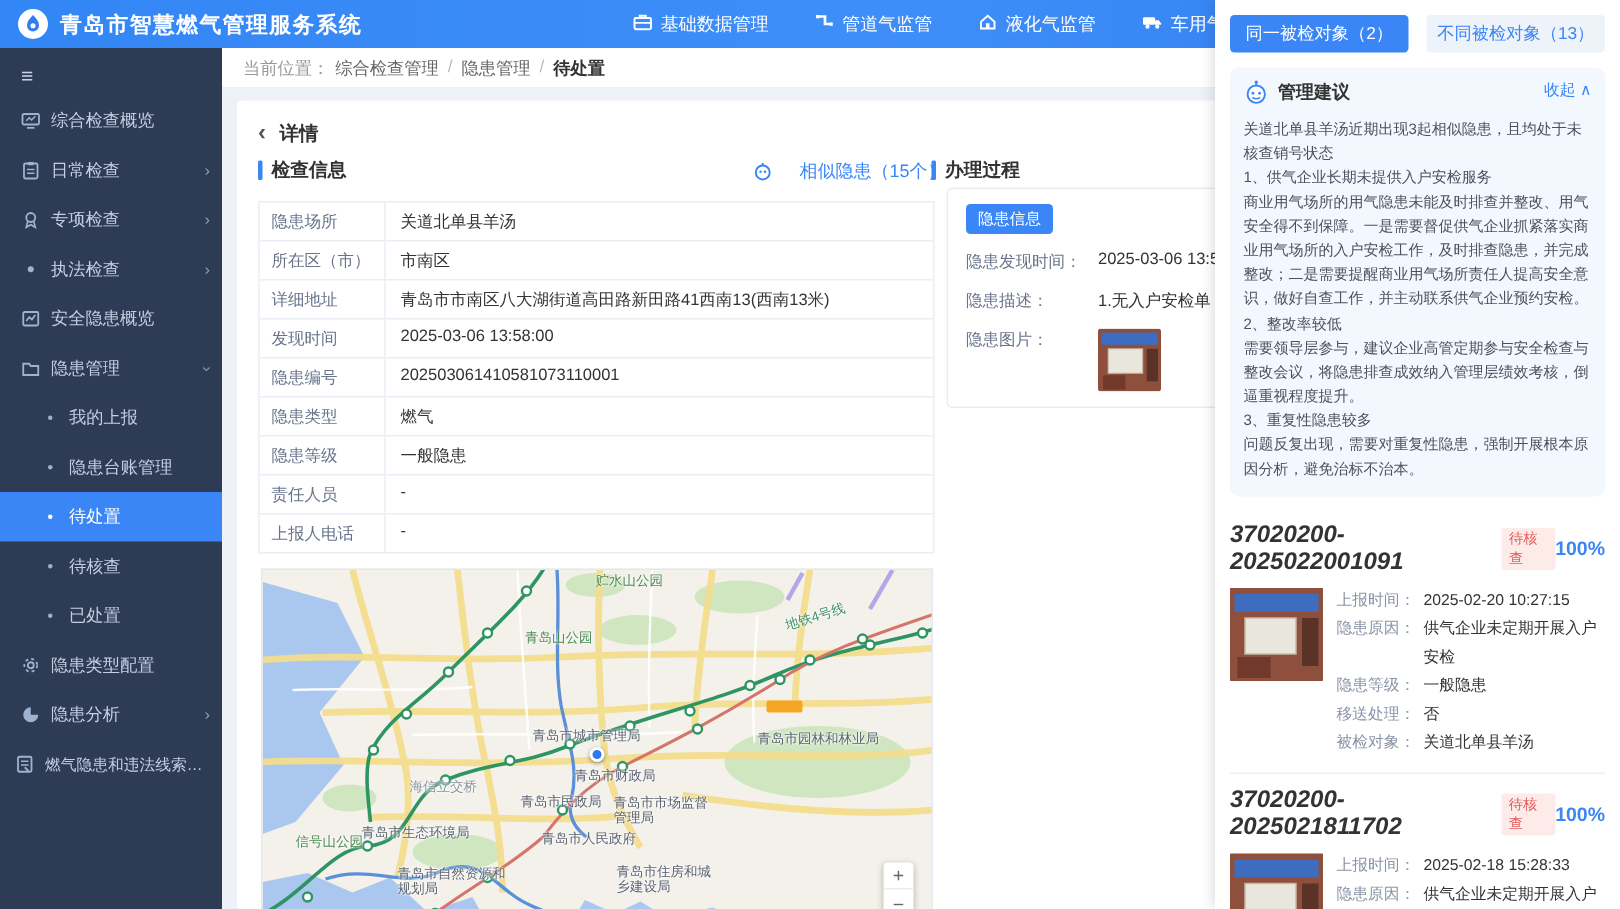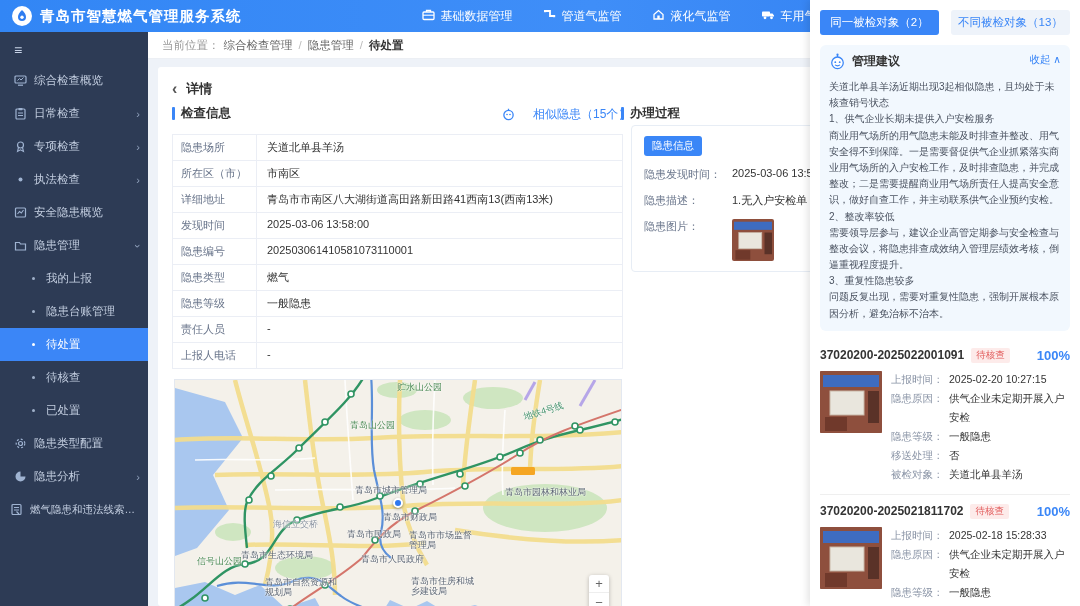--- a/index.html
+++ b/index.html
@@ -91,21 +91,21 @@
   .p-tab.active { background:#3a86f7; color:#fff; }
   .advice { margin:2px 10px 8px; background:#f2f8fe; border-radius:6px; padding:8px 9px 9px; }
   .advice-head { display:flex; align-items:flex-start; gap:6px; }
   .advice-title { font-size:12px; font-weight:bold; color:#333; flex:1; }
   .collapse-link { color:#3a86f7; font-size:10.5px; cursor:pointer; }
   .advice-body { margin-top:6px; font-size:10px; color:#4a5260; line-height:1.62; }
   .advice-body p { margin:0; }
   .h-card { margin:0 10px; padding:9px 0 10px; border-top:1px solid #efefef; }
   .h-card.first { border-top:none; }
   .hc-head { display:flex; align-items:center; }
-  .hc-id { font-size:12px; font-weight:bold; color:#333; }
+  .hc-id { font-size:16px; font-weight:bold; color:#333;font-style:italic; }
   .hc-badge { margin-left:7px; background:#fdebea; color:#e25d5d; font-size:9.5px; padding:1px 5px; border-radius:2px; }
   .hc-match { margin-left:auto; color:#3a86f7; font-size:13px; font-weight:bold; }
   .hc-body { display:flex; gap:9px; margin-top:7px; }
   .hc-thumb { width:62px; height:64px; flex:0 0 62px; border-radius:2px; overflow:hidden; cursor:pointer; }
   .hc-fields { flex:1; }
   .hc-field { display:flex; font-size:10.5px; line-height:19px; }
   .hc-field .fl { color:#8a94a6; flex:0 0 58px; }
   .hc-field .fv { color:#333; }
 </style>
 </head>

